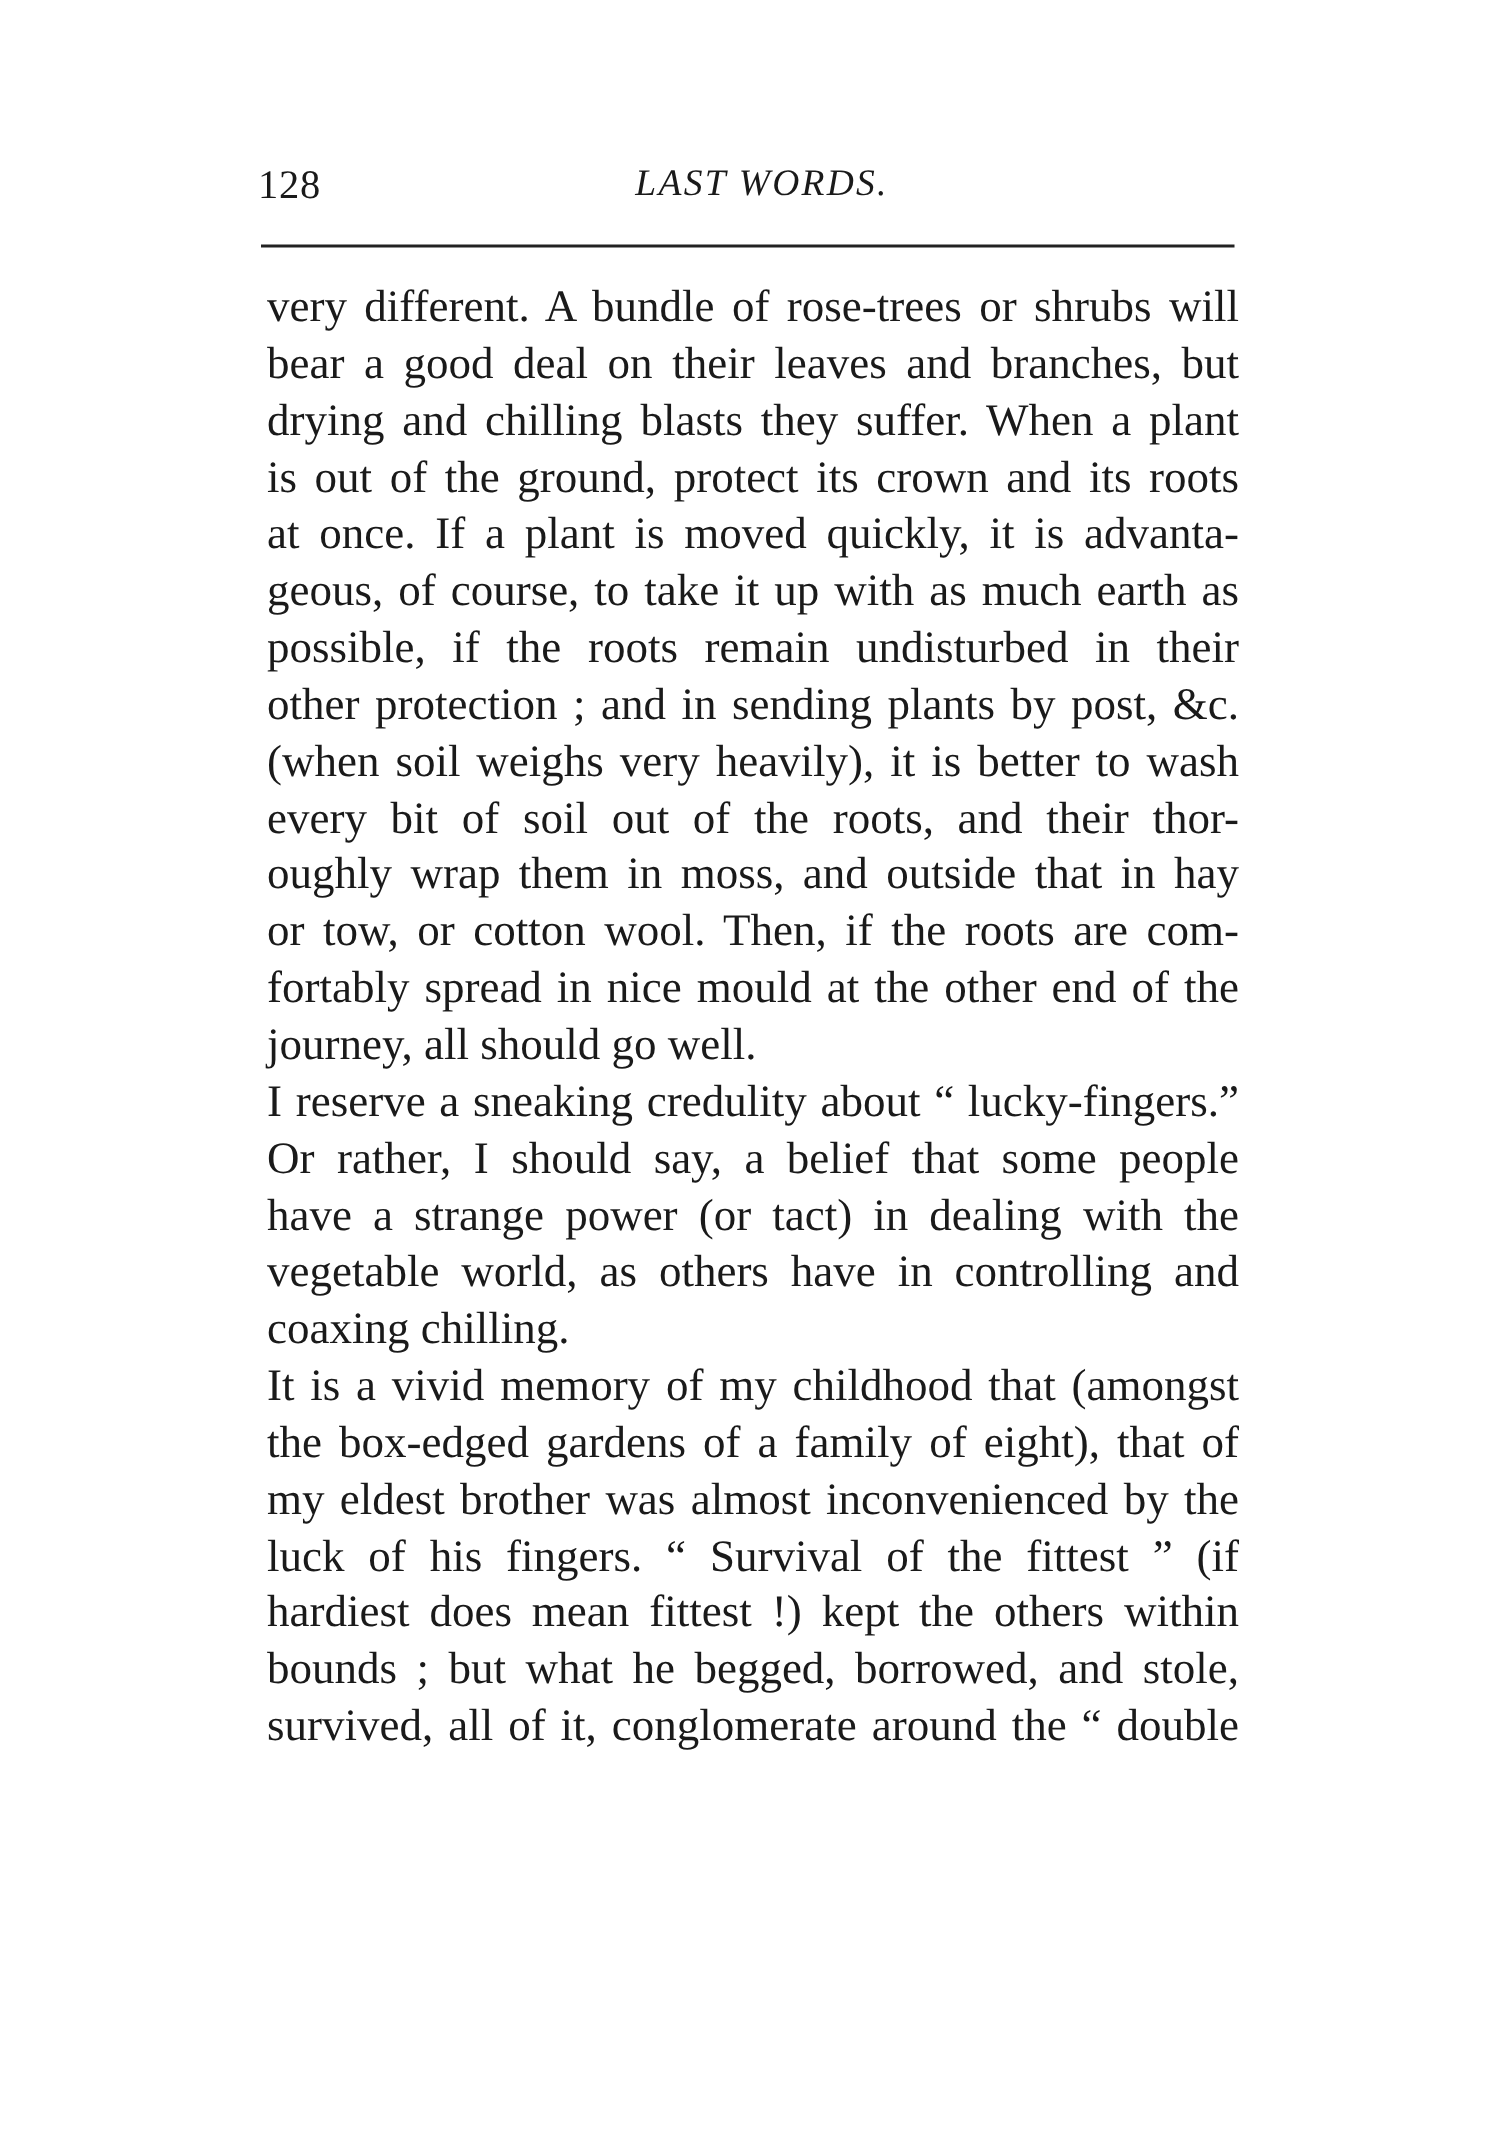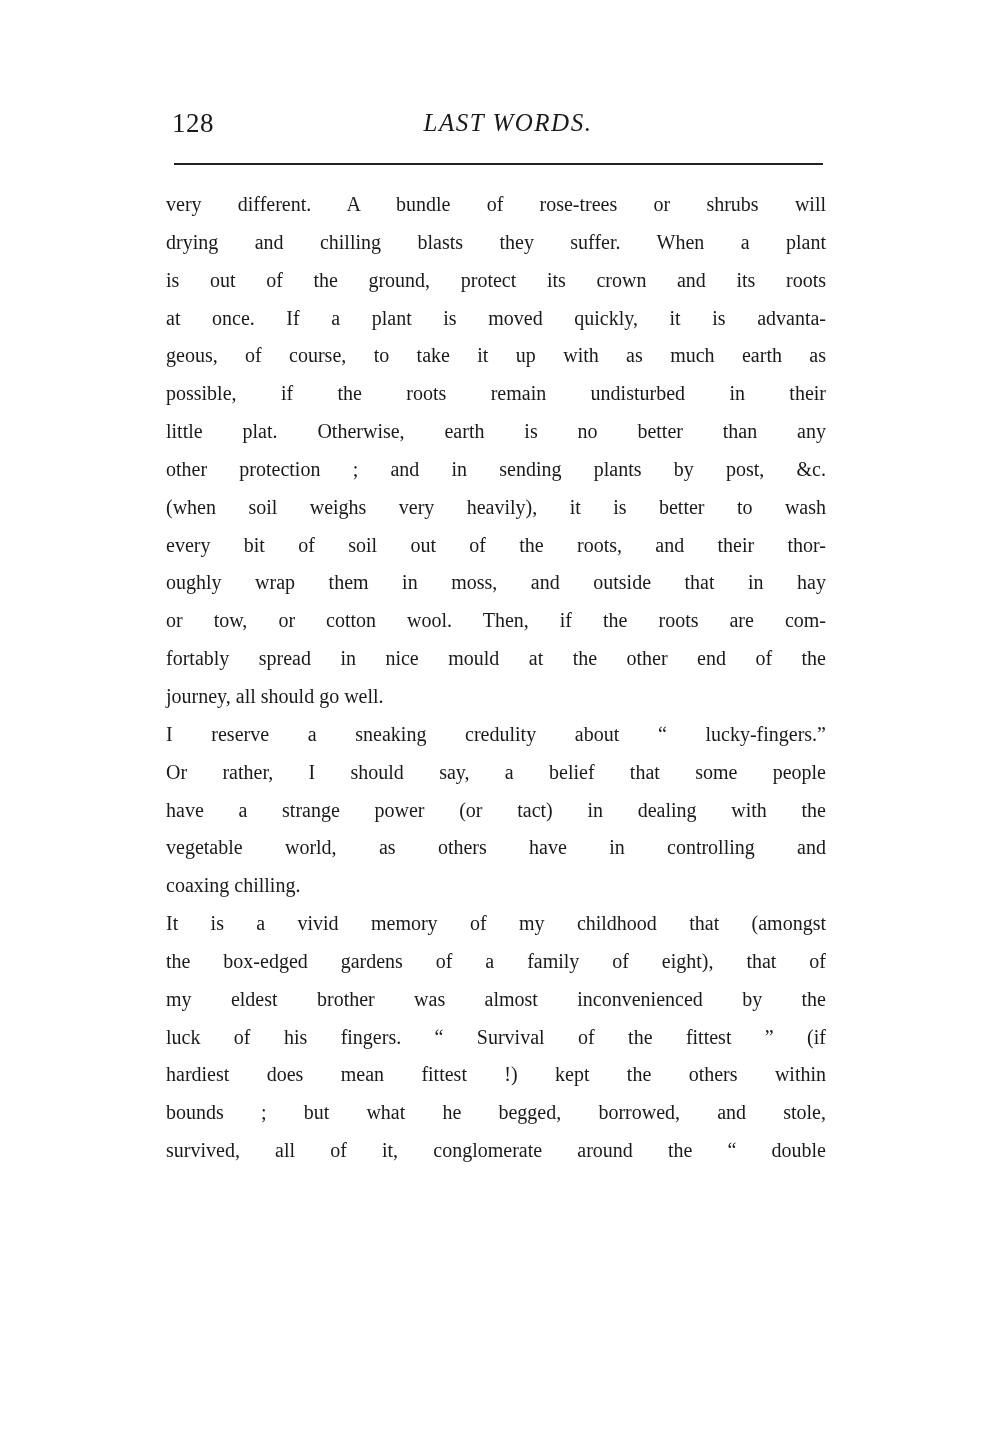--- a/index.html
+++ b/index.html
@@ -60,48 +60,49 @@
     .body-text {
       position: absolute;
       left: 166px;
       top: 186px;
       width: 660px;
     }
     .line {
       display: block;
       height: 37.85px;
       line-height: 37.85px;
-      font-size: 20px;
+      font-size: 30px;
       text-align: justify;
       text-align-last: justify;
       white-space: nowrap;
       overflow: visible;
+      margin-left: 12px;
     }
     .line.last {
       text-align-last: left;
     }
   </style>
 </head>
 <body>
 
 <div class="page">
   <div class="running-head">
     <span class="page-number">128</span>
     <span class="running-title">LAST WORDS.</span>
   </div>
   <div class="head-rule"></div>
 
   <div class="body-text" id="body-text">
       <span class="line">very different.  A bundle of rose-trees or shrubs will</span>
+      <span class="line">bear a good deal on their leaves and branches, but</span>
       <span class="line">drying and chilling blasts they suffer.  When a plant</span>
       <span class="line">is out of the ground, protect its crown and its roots</span>
       <span class="line">at once.  If a plant is moved quickly, it is advanta-</span>
       <span class="line">geous, of course, to take it up with as much earth as</span>
       <span class="line">possible, if the roots remain undisturbed in their</span>
-      <span class="line">little plat.  Otherwise, earth is no better than any</span>
       <span class="line">other protection ; and in sending plants by post, &amp;c.</span>
       <span class="line">(when soil weighs very heavily), it is better to wash</span>
       <span class="line">every bit of soil out of the roots, and their thor-</span>
       <span class="line">oughly wrap them in moss, and outside that in hay</span>
       <span class="line">or tow, or cotton wool.  Then, if the roots are com-</span>
       <span class="line">fortably spread in nice mould at the other end of the</span>
       <span class="line last">journey, all should go well.</span>
       <span class="line"> I reserve a sneaking credulity about “ lucky-fingers.”</span>
       <span class="line">Or rather, I should say, a belief that some people</span>
       <span class="line">have a strange power (or tact) in dealing with the</span>

